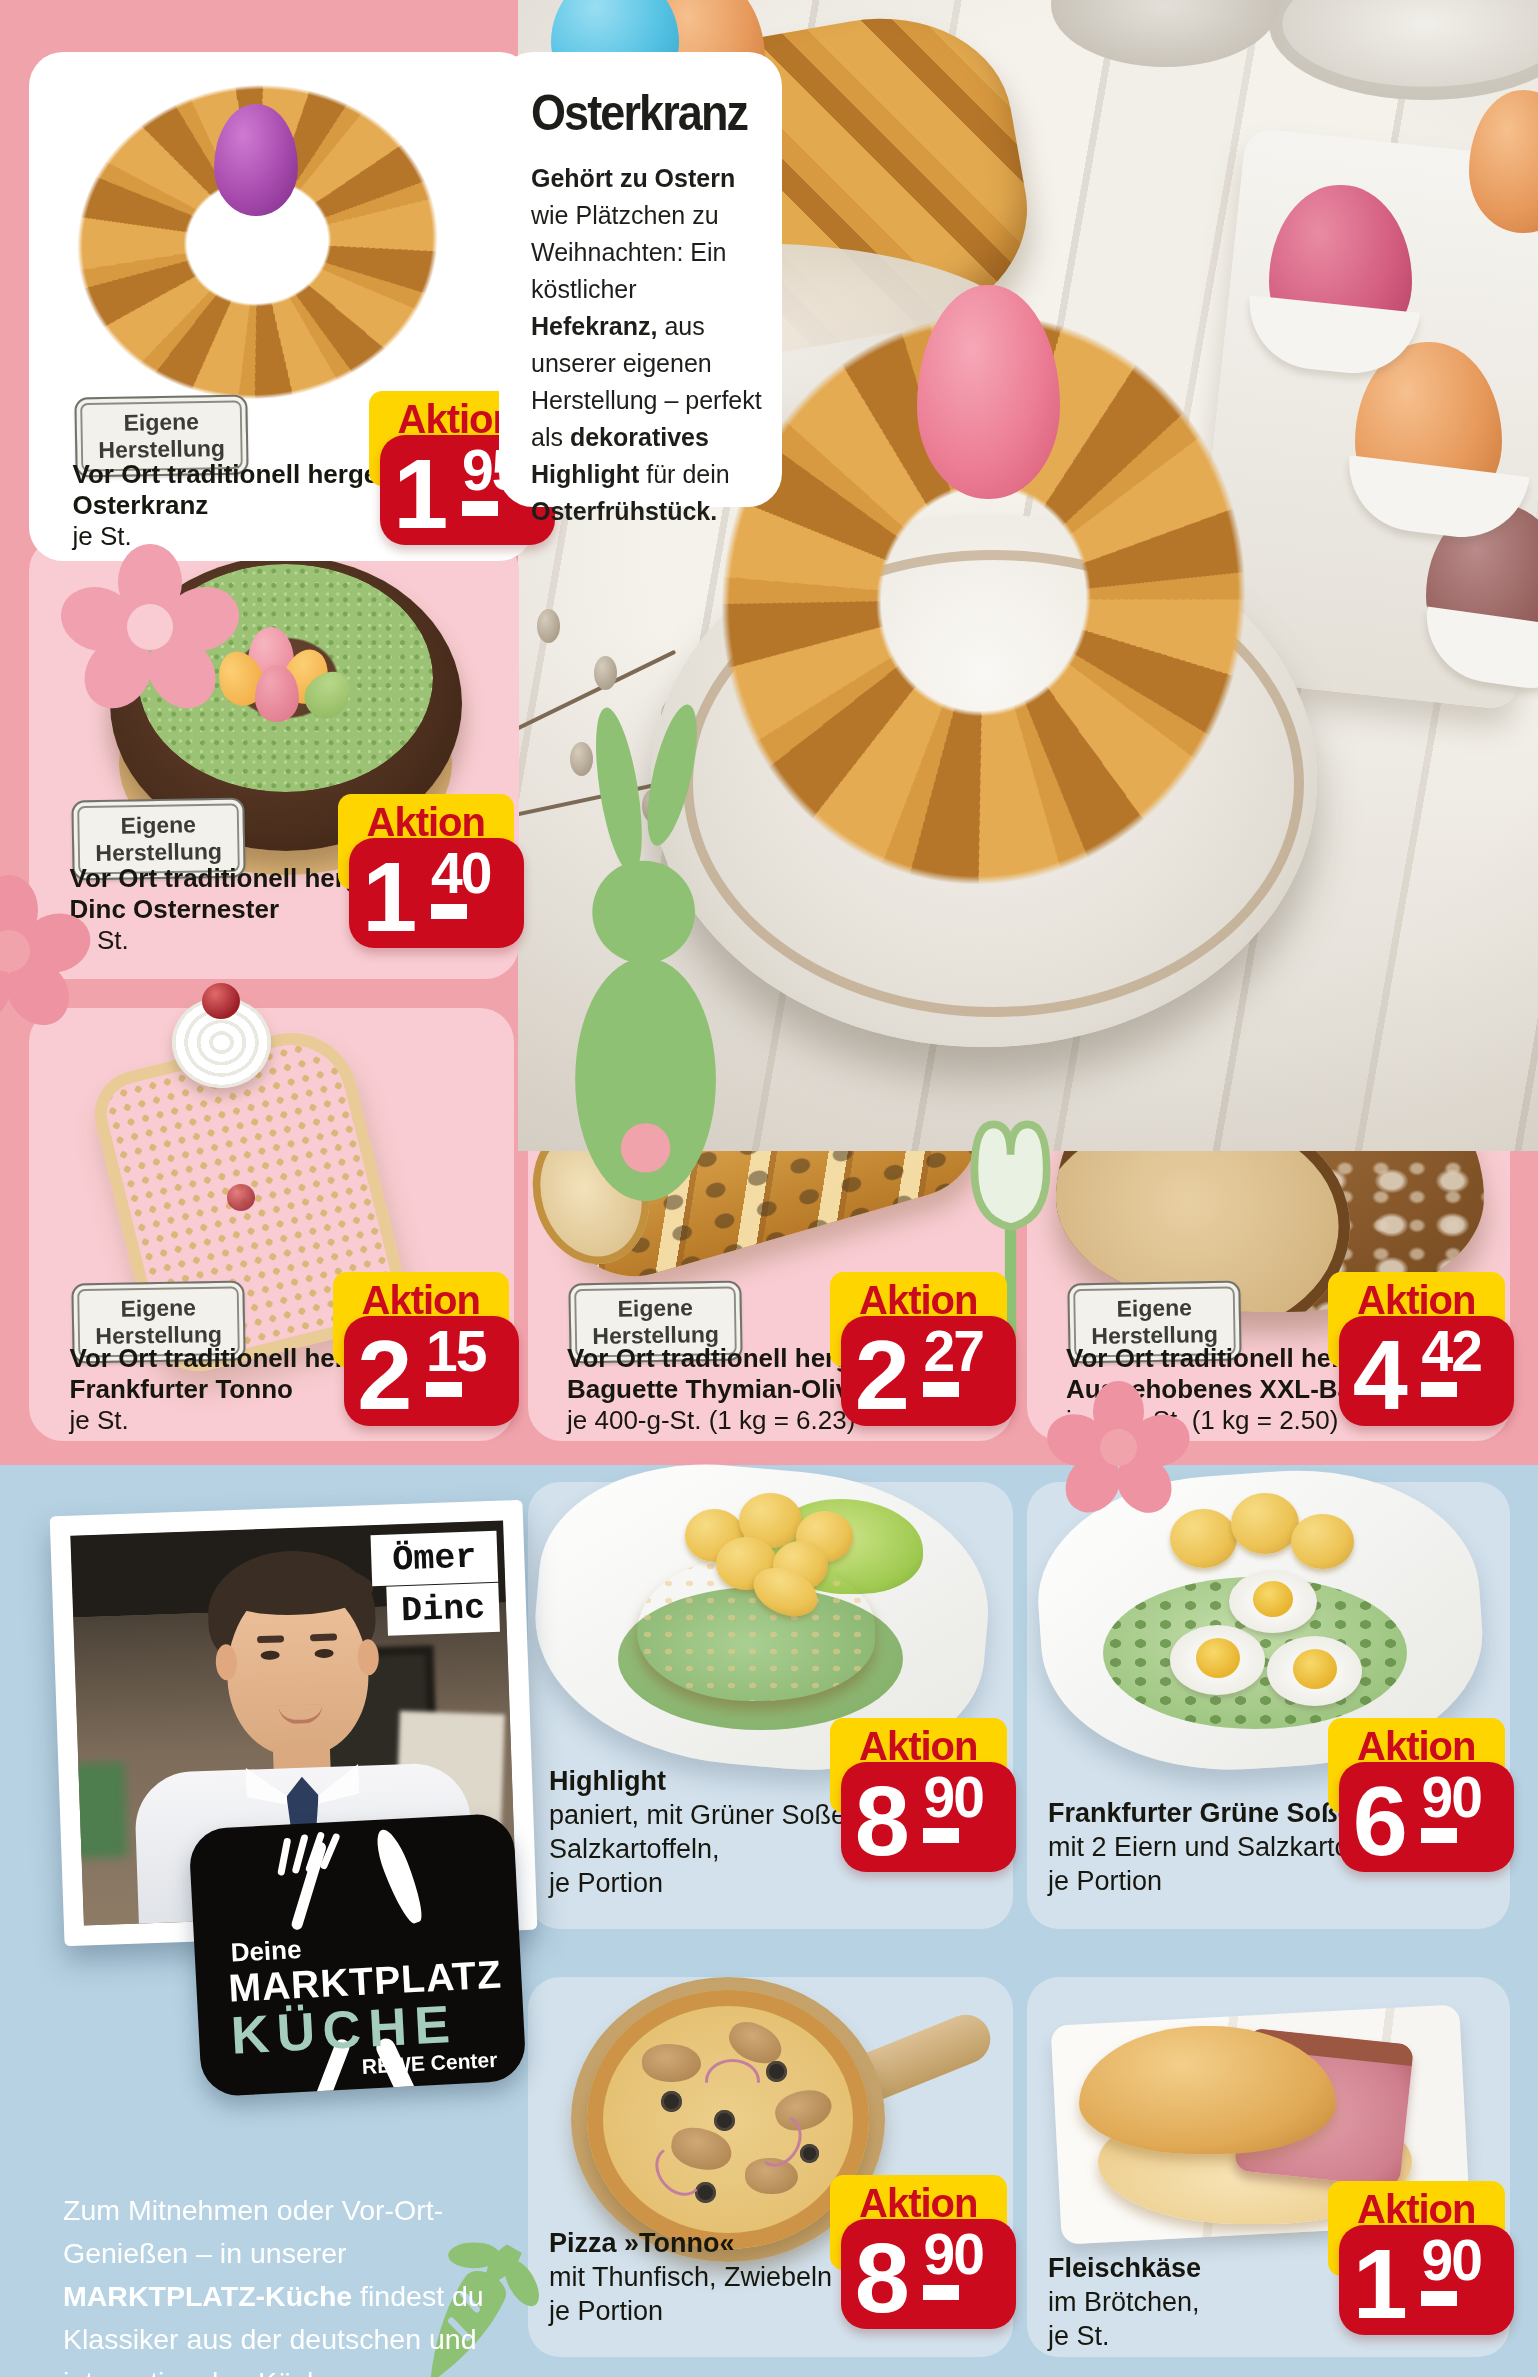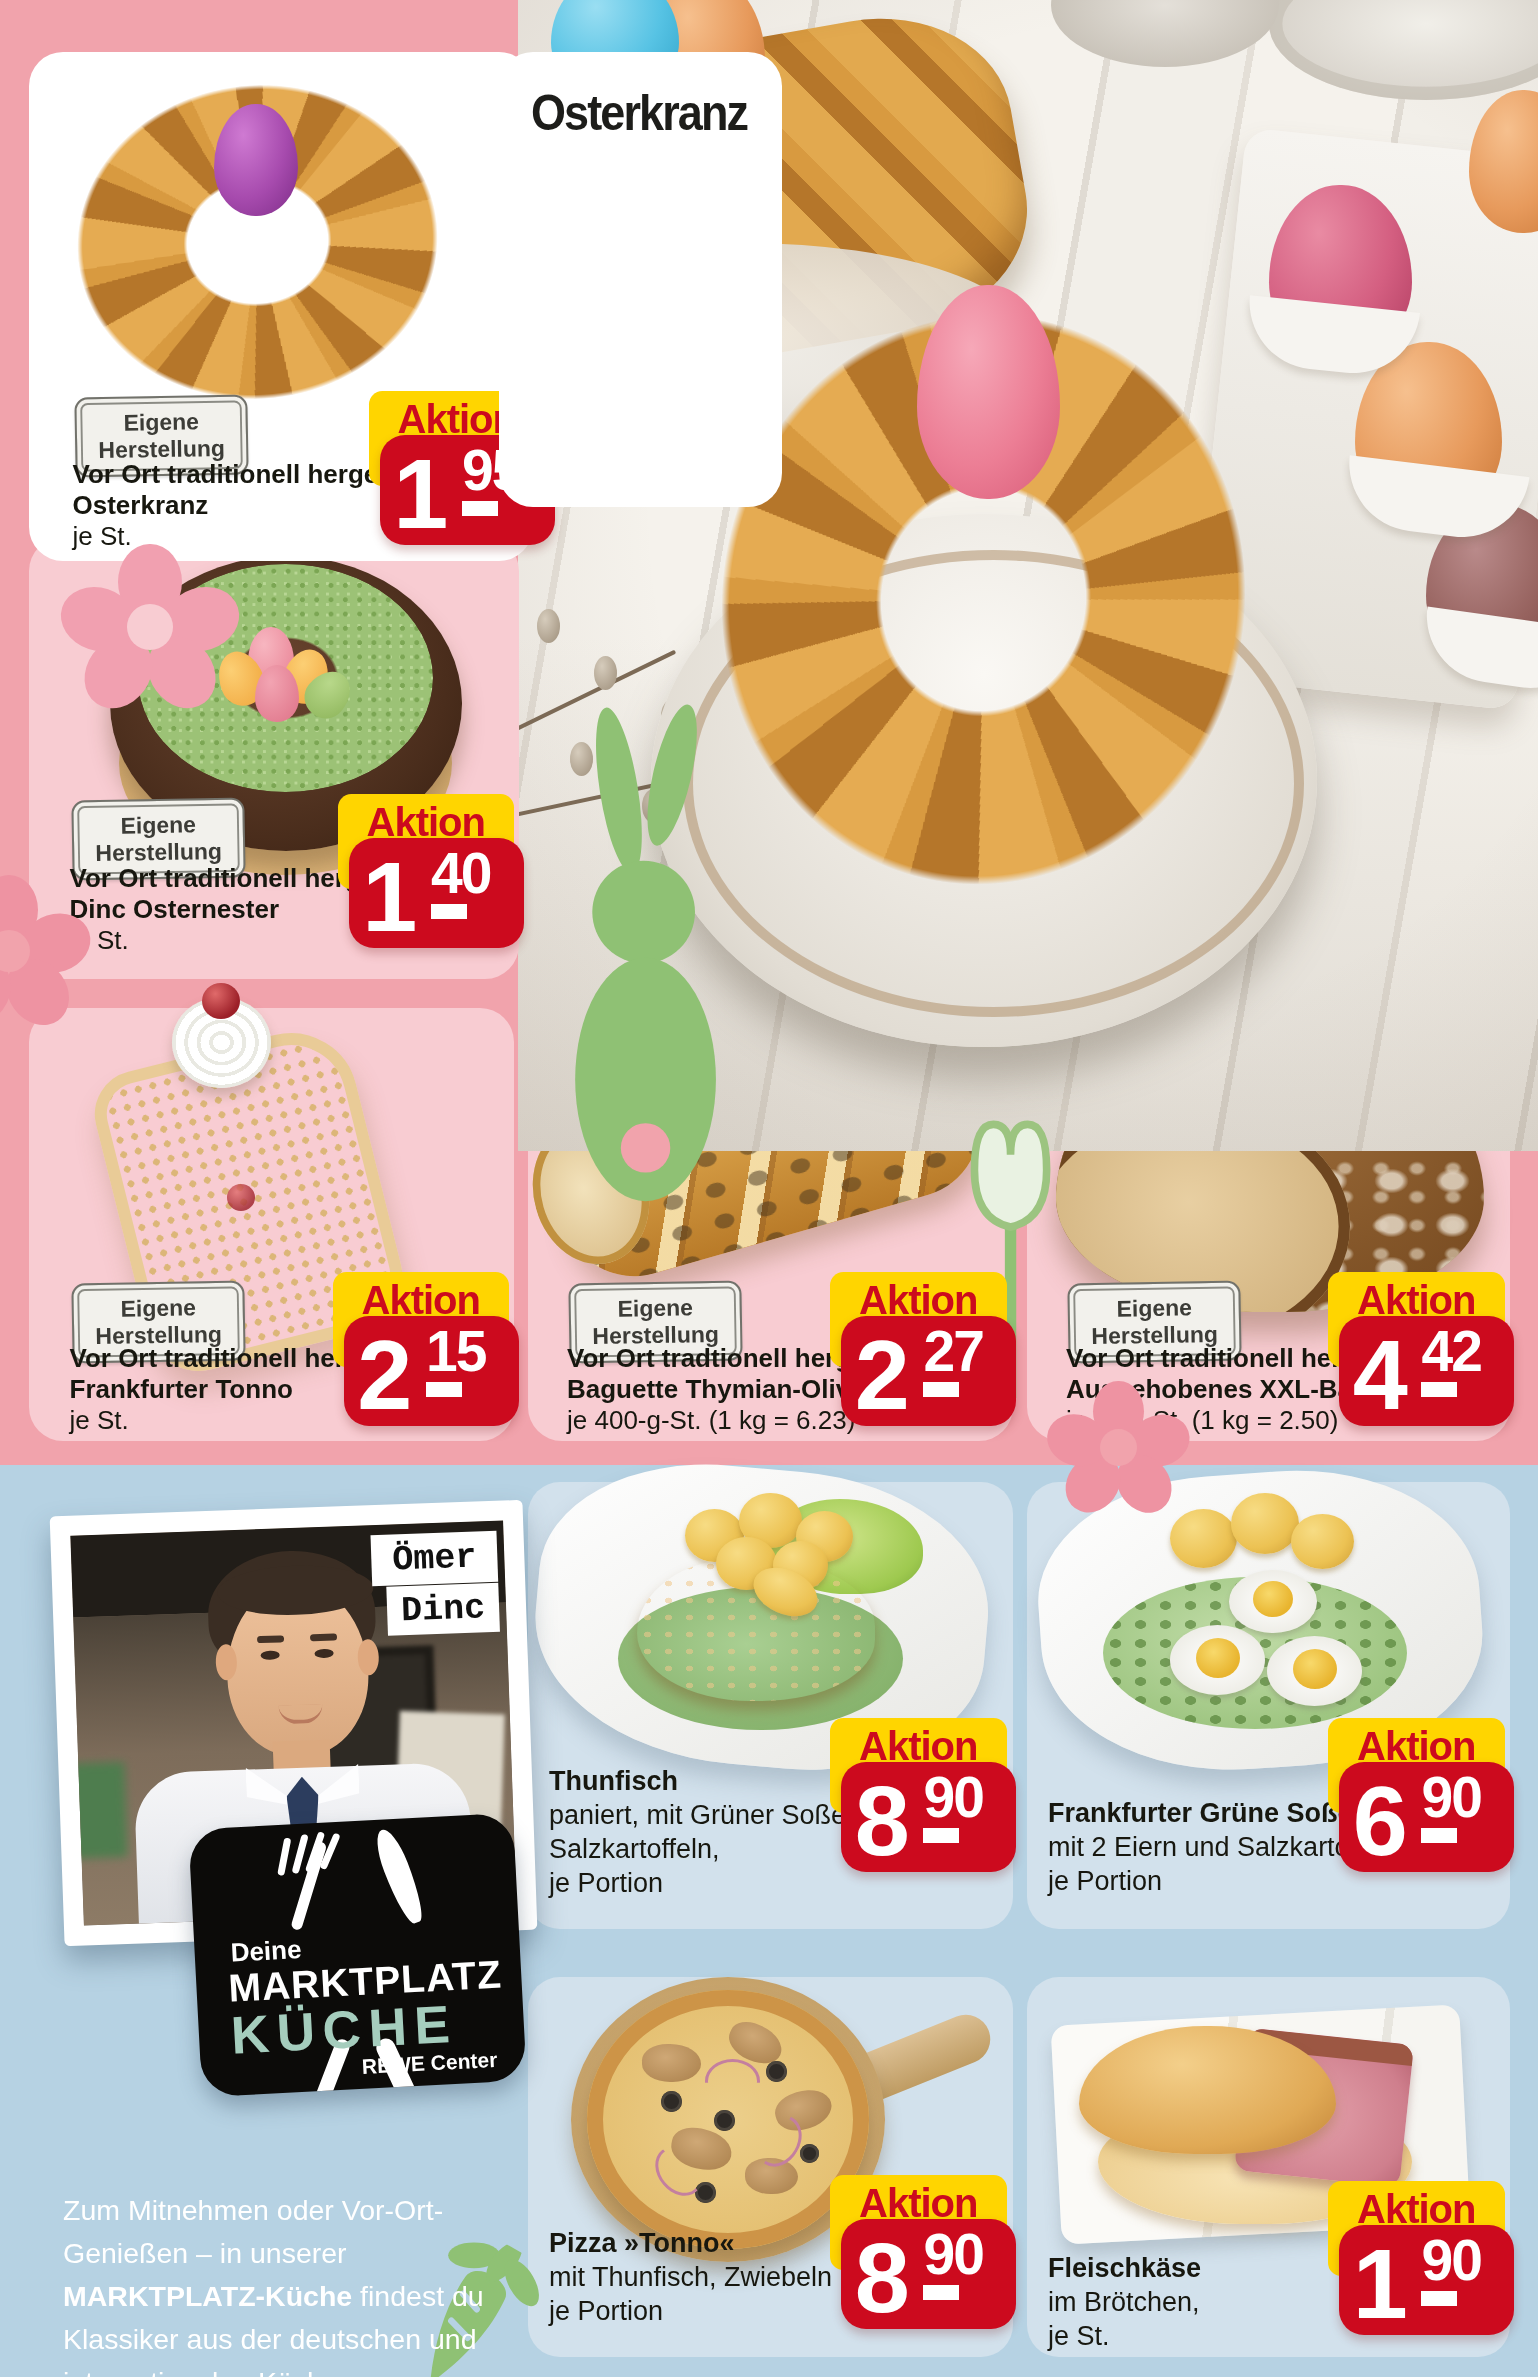--- a/index.html
+++ b/index.html
@@ -254,20 +254,23 @@
           <span class="cents-wrap">
               <span class="price-cents">95</span>
               <span class="price-dot"></span>
             </span>
         </div>
       </div>
     </div>
 
     <div class="wcard" style="left:499px;top:52px;width:283px;height:455px;z-index:4;"></div>
     <div class="hero-title">Osterkranz</div>
+    <div class="hero-par">
+      <b>Gehört zu Ostern</b><span> wie Plätzchen zu Weihnachten: Ein köstlicher </span><b>Hefekranz,</b><span> aus unserer eigenen Herstellung – perfekt als </span><b>dekoratives Highlight</b><span> für dein </span><b>Osterfrühstück.</b>
+    </div>
 
     <div class="acard" style="left:28.5px;top:537px;width:490px;height:442px;z-index:2;">
 
       <div>
         <div class="donut-base" style="left:90px;top:114px;width:333px;height:224px;"></div>
         <div class="donut-choc" style="left:81px;top:19px;width:352px;height:295px;"></div>
         <div class="donut-green" style="left:109px;top:27px;width:295px;height:228px;"></div>
         <div class="mini-egg" style="left:219px;top:90px;width:46px;height:59px;background:radial-gradient(at 35% 30%,#f7b6c0,#e87f92);"></div>
         <div class="mini-egg" style="left:190px;top:114px;width:44px;height:55px;background:radial-gradient(at 35% 30%,#fccf74,#f0a43a);transform:rotate(-20deg);"></div>
         <div class="mini-egg" style="left:255px;top:112px;width:44px;height:55px;background:radial-gradient(at 35% 30%,#fccf74,#f0a43a);transform:rotate(18deg);"></div>
@@ -431,21 +434,21 @@
         <div class="sauce" style="left:90px;top:105px;width:285px;height:143px;background:radial-gradient(at 45% 40%,#a9cf92,#86b26c 75%);"></div>
         <div class="schnitzel-meat" style="left:109px;top:76px;width:238px;height:143px;"></div>
         <div class="potato" style="left:157px;top:27px;width:59px;height:53px;"></div>
         <div class="potato" style="left:211px;top:11.4px;width:63px;height:55px;"></div>
         <div class="potato" style="left:268px;top:28.5px;width:57px;height:51px;"></div>
         <div class="potato" style="left:188px;top:55px;width:61px;height:53px;"></div>
         <div class="potato" style="left:245px;top:59px;width:55px;height:49px;"></div>
         <div class="potato" style="left:224px;top:88px;width:67px;height:44px;transform:rotate(24deg);"></div>
       </div>
       <div class="btext" style="left:21px;top:282px;">
-        <div class="bold">Thunfisch</div>
+        <div class="bold">Highlight</div>
         <div>paniert, mit Grüner Soße und</div>
         <div>Salzkartoffeln,</div>
         <div>je Portion</div>
       </div>
       <div class="price" style="left:302px;top:236px;">
         <div class="price-yellow">
             <span>Aktion</span>
           </div>
         <div class="price-red">
           <span class="price-euros">8</span>

